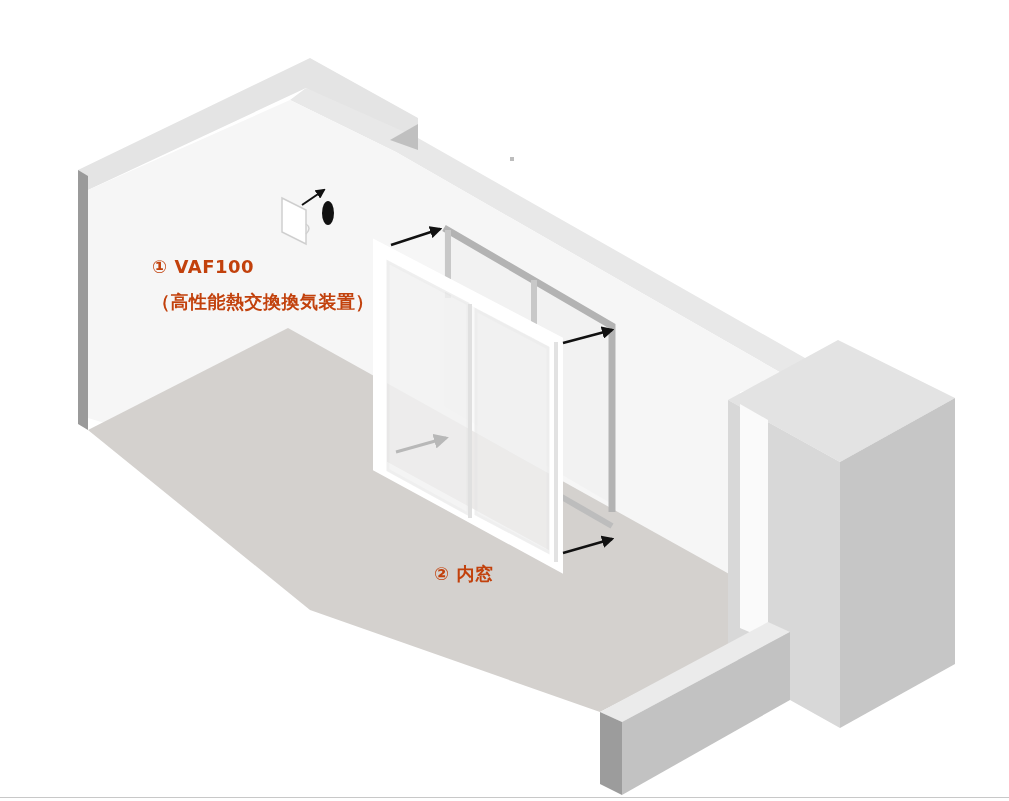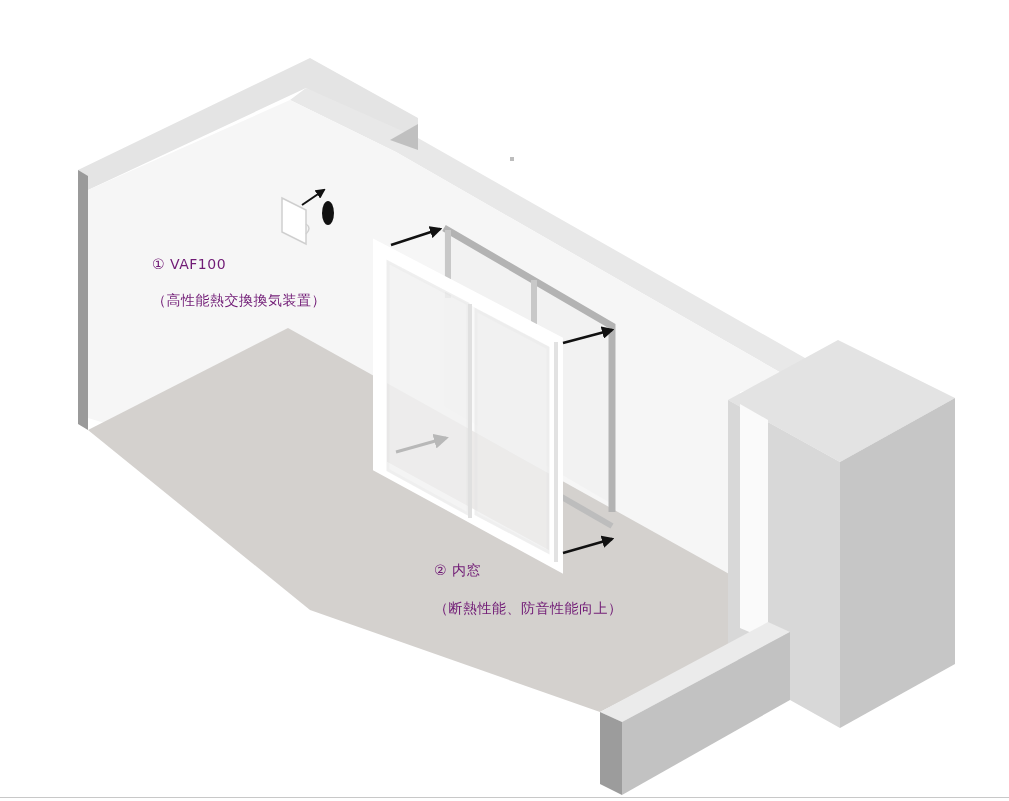--- a/index.html
+++ b/index.html
@@ -1,19 +1,19 @@
 <!DOCTYPE html>
 <html><head>
 <meta charset="utf-8">
 <style>
   html, body { margin: 0; padding: 0; background: #ffffff; }
   body { width: 1009px; height: 801px; position: relative; overflow: hidden; font-family: "DejaVu Sans", "Liberation Sans", sans-serif; }
   #scene { position: absolute; left: 0; top: 0; width: 1009px; height: 801px; }
-  .label { position: absolute; color: #701a75; font-weight: normal; font-size: 14px; white-space: nowrap; letter-spacing: 0.5px; }
-  .label .line2 { display: block; margin-top: 20px; }
+  .label { position: absolute; color: #c2410c; font-weight: bold; font-size: 18px; white-space: nowrap; letter-spacing: 0.5px; }
+  .label .line2 { display: block; margin-top: 13px; }
   #label-vaf { left: 152px; top: 256px; }
   #label-window { left: 434px; top: 562px; }
   .bottom-rule { position: absolute; left: 0; top: 797px; width: 1009px; height: 1px; background: #c8c8c8; }
 </style>
 </head>
 <body>
 
 <svg id="scene" viewBox="0 0 1009 801" xmlns="http://www.w3.org/2000/svg">
   <defs>
     <marker id="ah" viewBox="0 0 10 10" refX="8" refY="5" markerWidth="5" markerHeight="5" orient="auto">
@@ -84,16 +84,15 @@
   <rect x="510" y="157" width="4" height="4" fill="#bdbdbd"></rect>
 </svg>
 
 <div id="label-vaf" class="label">
   <span>① VAF100</span>
   <span class="line2">（高性能熱交換換気装置）</span>
 </div>
 
 <div id="label-window" class="label">
   <span>② 内窓</span>
-  <span class="line2">（断熱性能、防音性能向上）</span>
 </div>
 
 <div class="bottom-rule"></div>
 
 </body></html>

